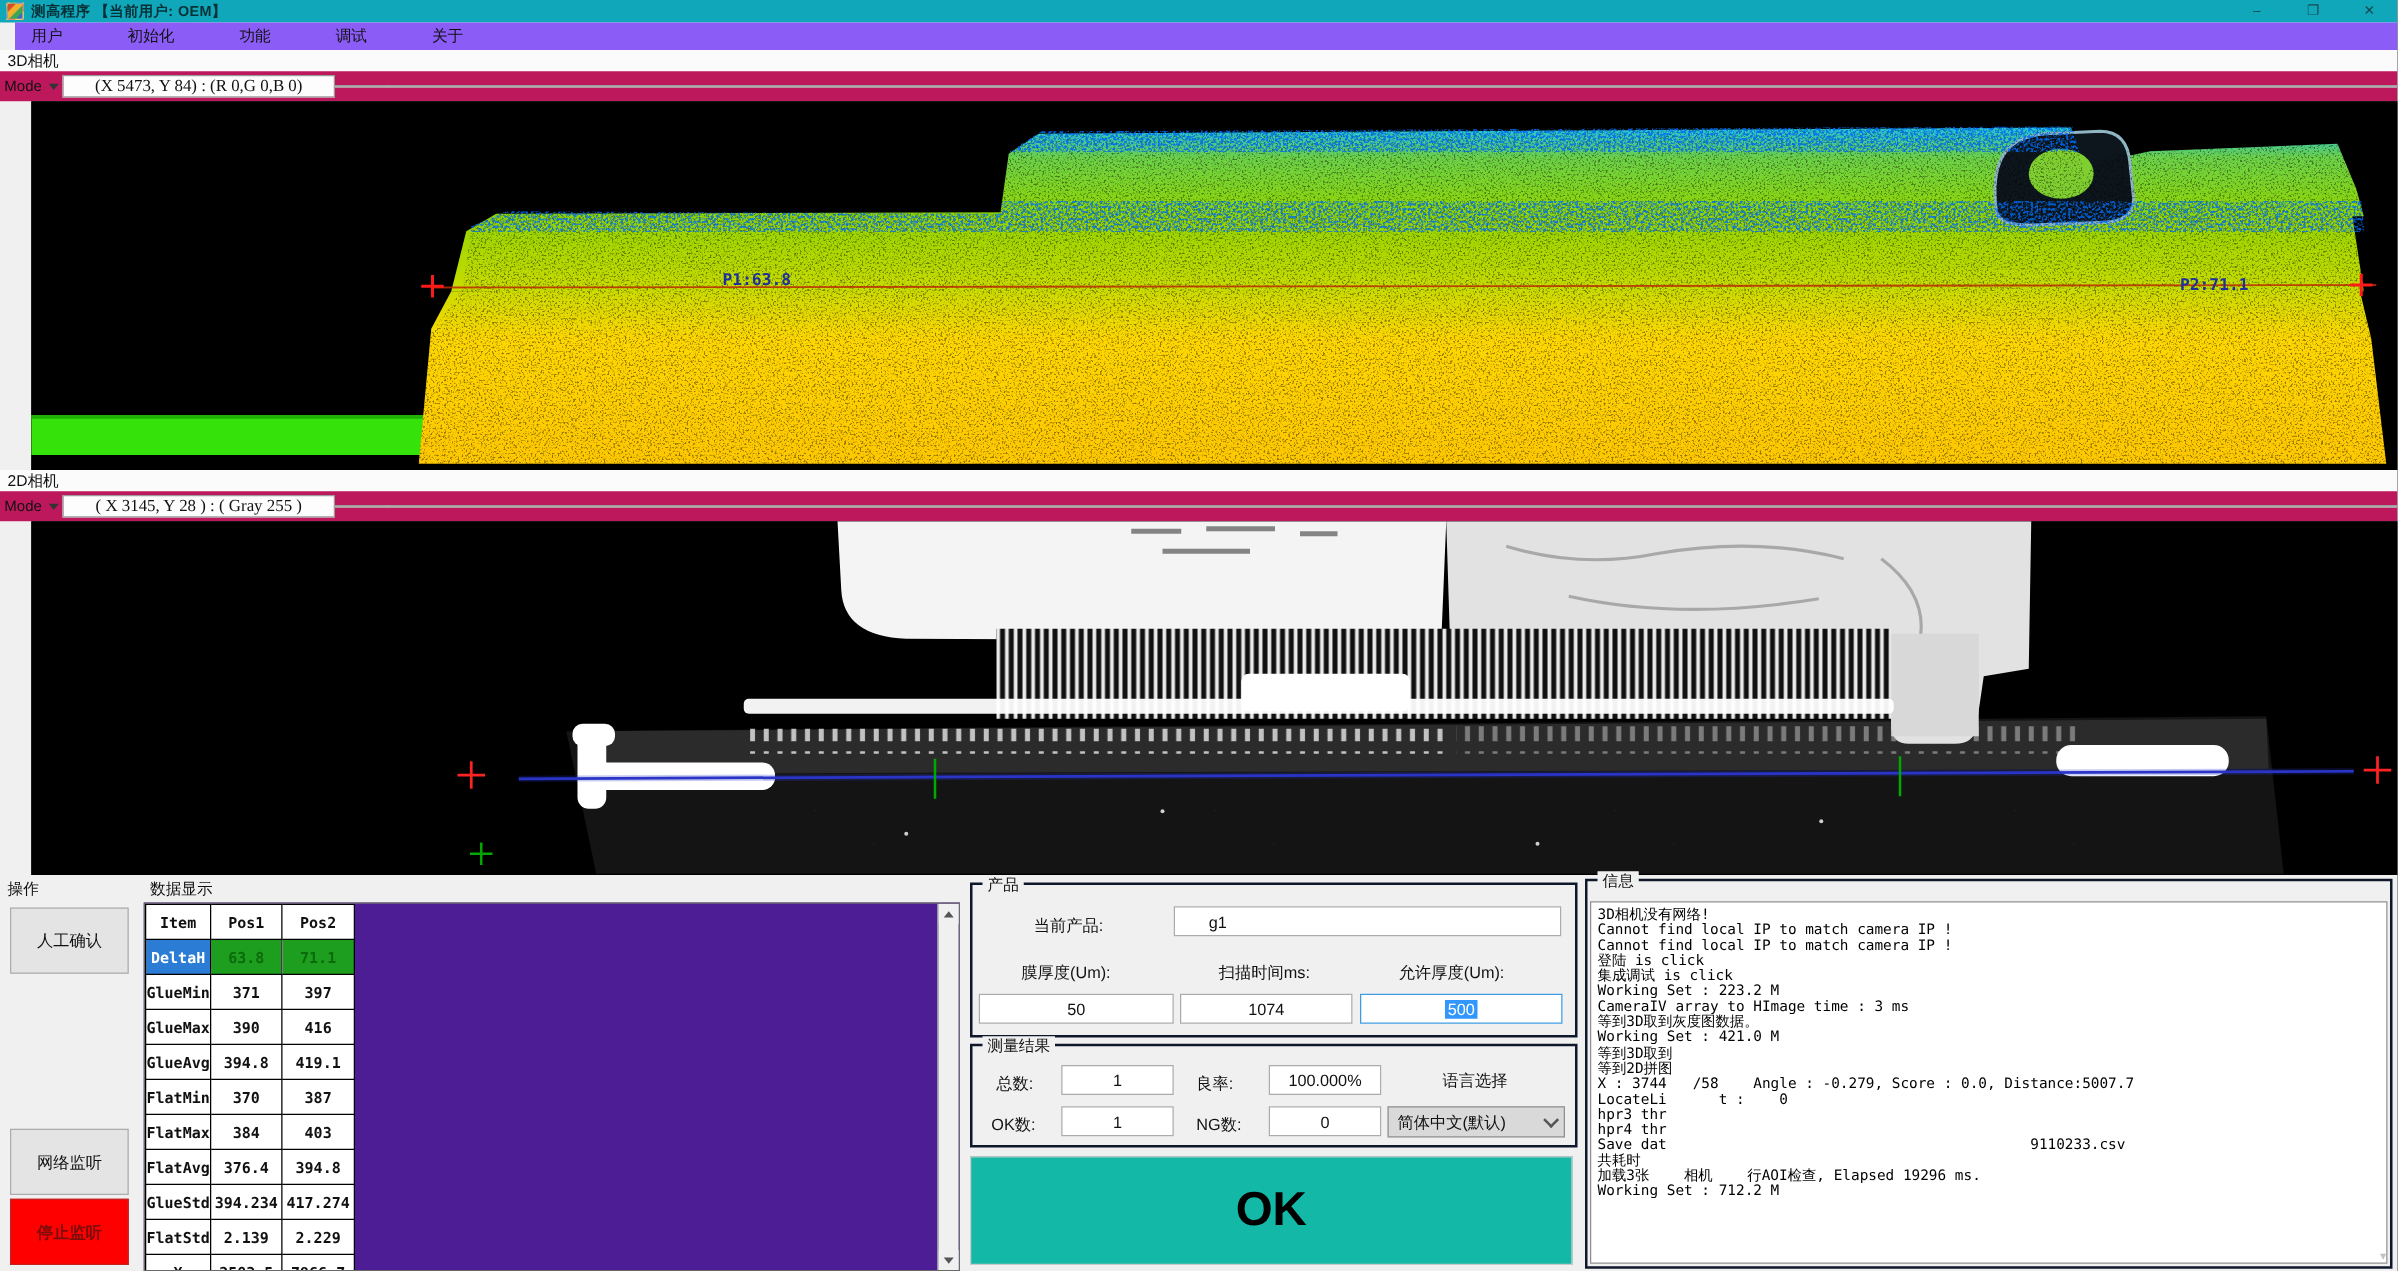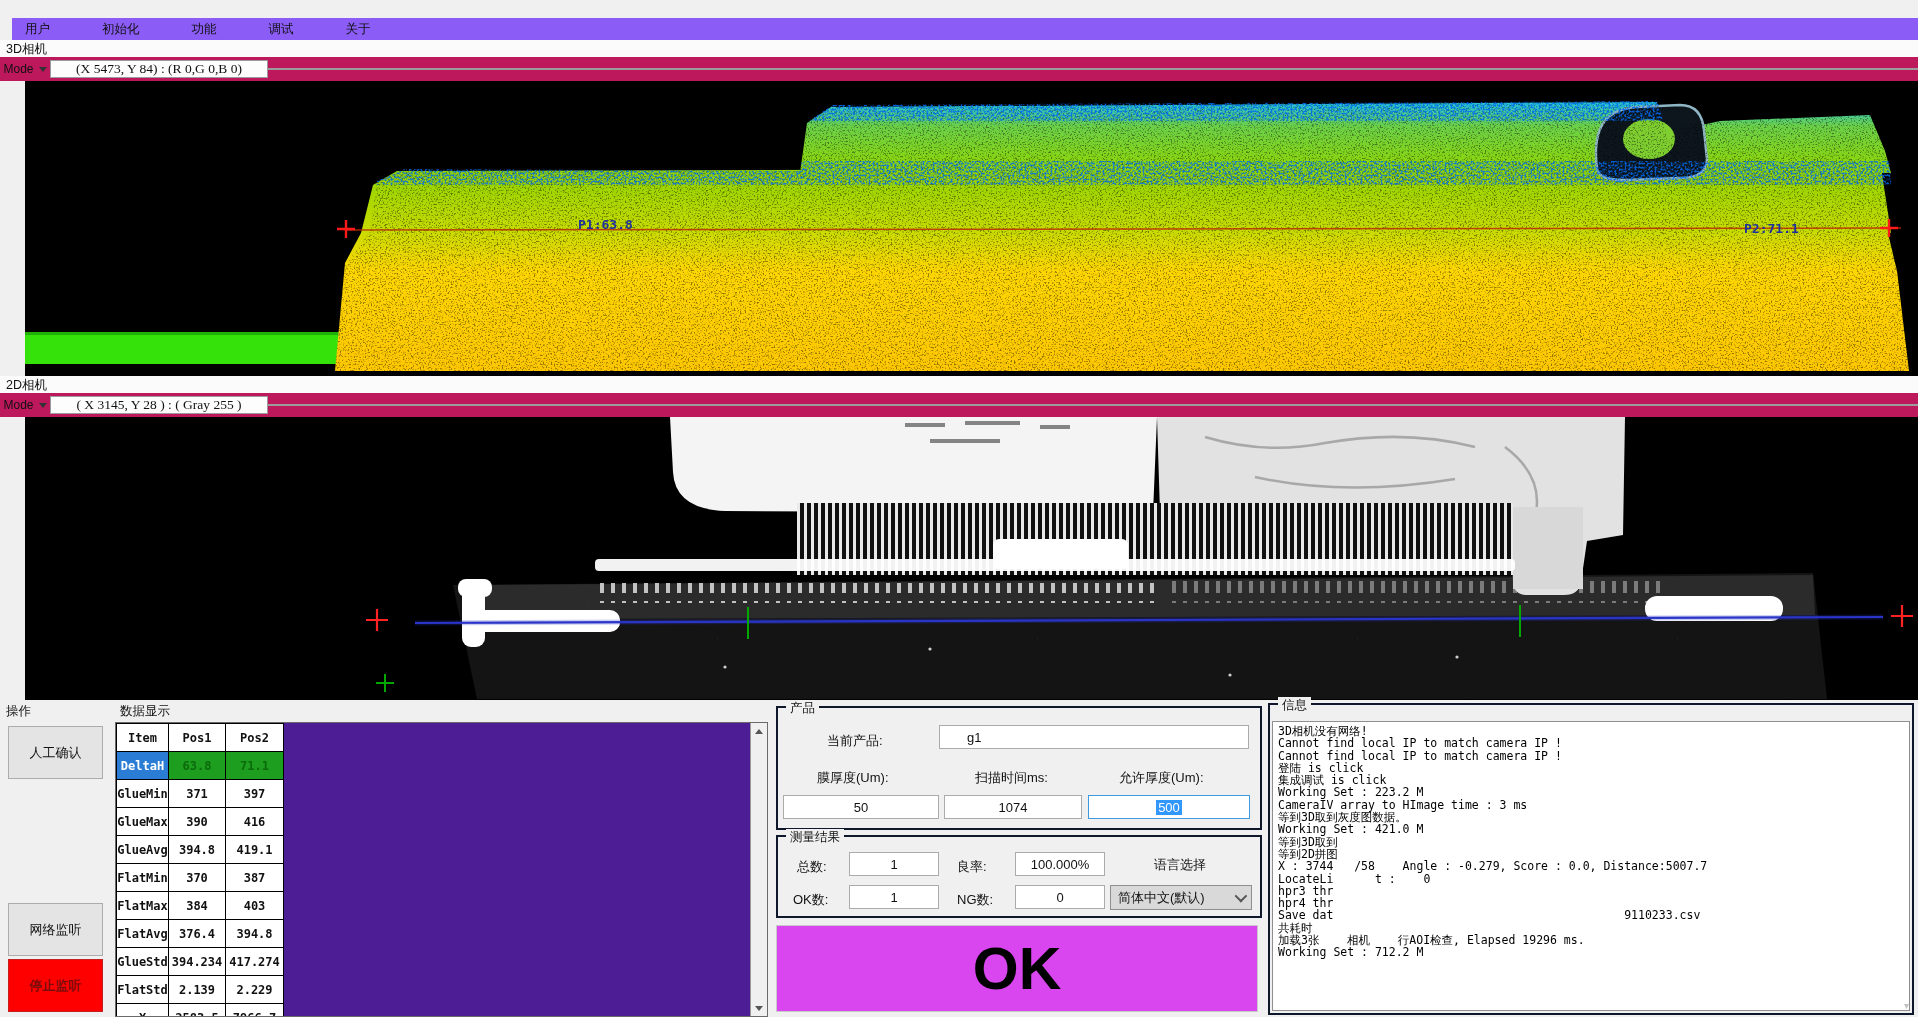--- a/index.html
+++ b/index.html
@@ -84,35 +84,44 @@
          display:flex;align-items:center;justify-content:center;box-sizing:border-box;}
   .input.left{justify-content:flex-start;padding-left:42px;}
   .input.focus{border-color:#3C9BE0;}
   .selval{background:#3297FD;color:#fff;padding:0 2px;}
 
   .combo{position:absolute;background:#D9D9D9;border:1px solid #8F8F8F;font-size:13px;
          display:flex;align-items:center;box-sizing:border-box;padding-left:7px;}
   .combo .chev{margin-left:auto;margin-right:7px;width:7px;height:7px;border-right:2px solid #555;
                border-bottom:2px solid #555;transform:rotate(45deg) translateY(-2px);}
 
-  .okbanner{position:absolute;left:776px;top:225px;width:482px;height:87px;background:#d946ef;
+  .okbanner{position:absolute;left:776px;top:225px;width:482px;height:87px;background:#14b8a6;
             border:1px solid #C9C9C9;display:flex;align-items:center;justify-content:center;
-            font-size:59px;font-weight:700;color:#000;box-sizing:border-box;}
+            font-size:38px;font-weight:700;color:#000;box-sizing:border-box;}
 
   .logbox{position:absolute;left:2px;top:16px;right:2px;bottom:2px;background:#fff;
           border:1px solid #8F8F8F;overflow:hidden;padding:3px 0 0 5px;
           font-family:"DejaVu Sans Mono",monospace;font-size:11.5px;line-height:12.3px;color:#000;}
   .log-line{white-space:pre;}
   .log-scroll-hint{position:absolute;right:3px;bottom:2px;color:#C2C2C2;font-size:10px;}
 </style>
 </head>
 <body>
 
 <div class="app">
 
+  <div class="titlebar">
+    <span class="appicon"></span>
+    <span class="wtitle">测高程序 【当前用户: OEM】</span>
+    <div class="wincontrols">
+      <span class="winbtn">–</span>
+      <span class="winbtn">❐</span>
+      <span class="winbtn">✕</span>
+    </div>
+  </div>
 
   <div class="menubar" id="menubar">
       <span class="menu-item">用户</span>
       <span class="menu-item">初始化</span>
       <span class="menu-item">功能</span>
       <span class="menu-item">调试</span>
       <span class="menu-item">关于</span>
     </div>
 
   <div class="whitefill" id="wf3"></div>

